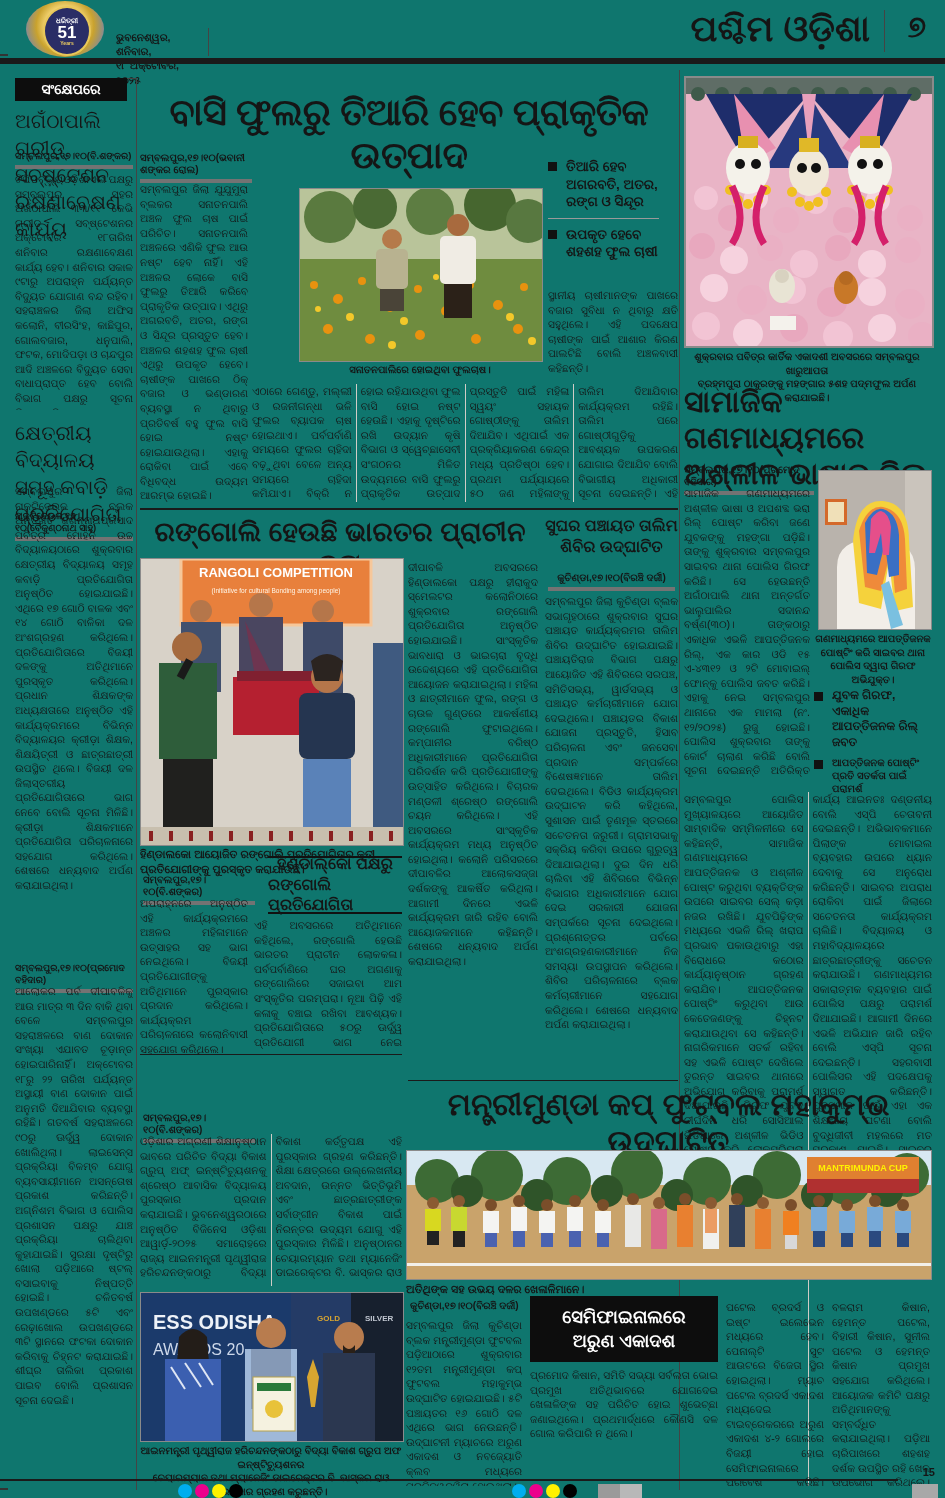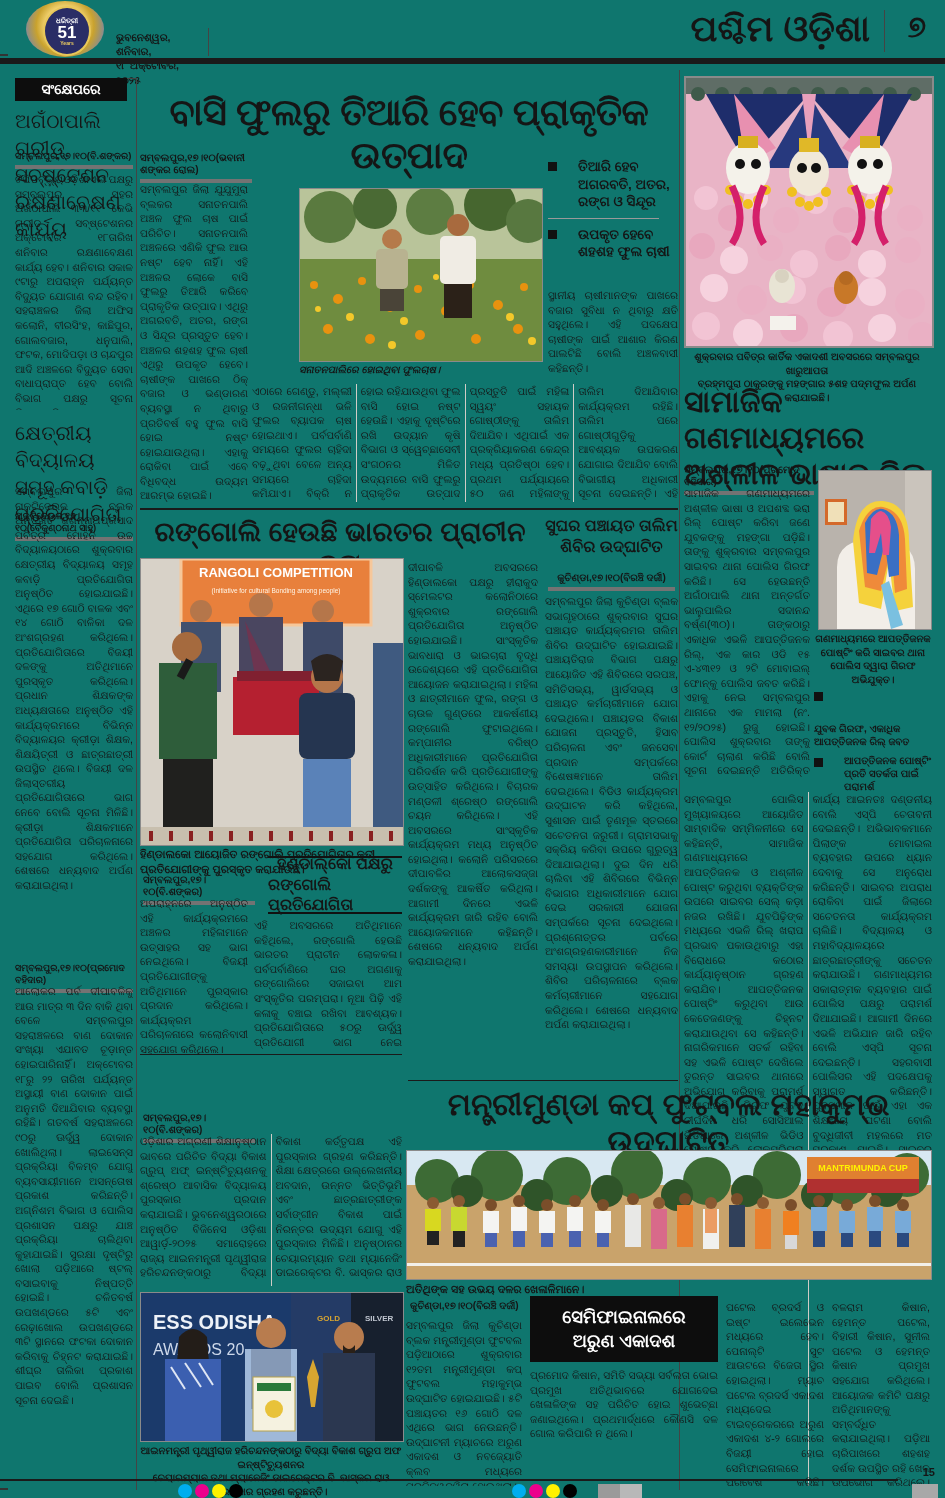--- a/index.html
+++ b/index.html
@@ -19,21 +19,21 @@
   .brief-head{font-size:20px;font-weight:400;line-height:1.35;}
   .byline{font-size:10px;font-weight:700;border-bottom:4px solid #737373;padding-bottom:3px;}
   .body-text{font-size:10.6px;line-height:14.6px;text-align:justify;overflow:hidden;}
   .cols2{column-count:2;column-gap:9px;column-rule:1px solid #cfccc6;}
   .cols4{column-count:4;column-gap:9px;column-rule:1px solid #cfccc6;}
   .caption{font-size:10px;font-weight:700;line-height:1.35;text-align:center;}
   .caption-l{font-size:11px;font-weight:700;line-height:1.35;}
   .black-box{background:#0d0d0d;color:#fff;display:flex;align-items:center;justify-content:center;
              font-weight:700;text-align:center;}
   .photo{border:1px solid #8a8a8a;background:#ddd;overflow:hidden;}
-  .bullet-row{display:flex;gap:21px;font-size:13.5px;font-weight:700;line-height:1.3;}
+  .bullet-row{display:flex;gap:9px;font-size:13.5px;font-weight:700;line-height:1.3;}
   .bullet-sq{width:9px;height:9px;background:#111;margin-top:4px;flex:0 0 auto;}
   .bullet-div{height:1px;background:#999;margin:7px 0 7px 0;width:85%;}
   svg text{font-family:"Liberation Sans",sans-serif;}
 </style>
 </head>
 <body>
 
 <div id="paper">
 
   <div class="abs" style="left:0;top:0;width:945px;height:58px;">
@@ -134,21 +134,21 @@
         <rect x="80" y="100" width="24" height="22" fill="#4a4438"></rect>
       </g>
 
       <g>
         <circle cx="158" cy="36" r="11" fill="#a86a3e"></circle>
         <rect x="140" y="47" width="36" height="48" rx="5" fill="#f0ece4"></rect>
         <rect x="144" y="95" width="28" height="34" fill="#2b2118"></rect>
       </g>
     </svg>
   </div>
-  <div class="abs caption" style="left:299px;top:363px;width:242px;text-align:left;font-style:italic;">ସନାତନପାଲିରେ ହୋଇଥିବା ଫୁଲଚାଷ।</div>
+  <div class="abs caption" style="left:299px;top:363px;width:242px;text-align:center;">ସନାତନପାଲିରେ ହୋଇଥିବା ଫୁଲଚାଷ।</div>
 
   <div class="abs body-text" style="left:140px;top:182px;width:108px;height:322px;">ସମ୍ବଲପୁର ଜିଲା ଯୁଯୁମୁରା ବ୍ଲକର ସନାତନପାଲି ଅଞ୍ଚଳ ଫୁଲ ଚାଷ ପାଇଁ ପରିଚିତ। ସନାତନପାଲି ଅଞ୍ଚଳରେ ଏଣିକି ଫୁଲ ଆଉ ନଷ୍ଟ ହେବ ନାହିଁ। ଏହି ଅଞ୍ଚଳର ଲୋକେ ବାସି ଫୁଲରୁ ତିଆରି କରିବେ ପ୍ରାକୃତିକ ଉତ୍ପାଦ। ଏଥିରୁ ଅଗରବତି, ଅତର, ରଙ୍ଗ ଓ ସିନ୍ଦୂର ପ୍ରସ୍ତୁତ ହେବ। ଅଞ୍ଚଳର ଶହଶହ ଫୁଲ ଚାଷୀ ଏଥିରୁ ଉପକୃତ ହେବେ। ଚାଷୀଙ୍କ ପାଖରେ ଠିକ୍ ବଜାର ଓ ଭଣ୍ଡାରଣ ବ୍ୟବସ୍ଥା ନ ଥିବାରୁ ପ୍ରତିବର୍ଷ ବହୁ ଫୁଲ ବାସି ହୋଇ ନଷ୍ଟ ହୋଇଯାଉଥିଲା। ଏହାକୁ ରୋକିବା ପାଇଁ ଏବେ ବିଧିବଦ୍ଧ ଉଦ୍ୟମ ଆରମ୍ଭ ହୋଇଛି।</div>
   <div class="abs body-text" style="left:548px;top:288px;width:130px;height:92px;">ସ୍ଥାନୀୟ ଚାଷୀମାନଙ୍କ ପାଖରେ ବଜାର ସୁବିଧା ନ ଥିବାରୁ କ୍ଷତି ସହୁଥିଲେ। ଏହି ପଦକ୍ଷେପ ଚାଷୀଙ୍କ ପାଇଁ ଆଶାର କିରଣ ପାଲଟିଛି ବୋଲି ଅଞ୍ଚଳବାସୀ କହିଛନ୍ତି।</div>
   <div class="abs body-text cols4" style="left:252px;top:384px;width:426px;height:118px;">ଏଠାରେ ଗେଣ୍ଡୁ, ମଲ୍ଲୀ ଓ ରଜନୀଗନ୍ଧା ଭଳି ଫୁଲର ବ୍ୟାପକ ଚାଷ ହୋଇଥାଏ। ପର୍ବପର୍ବାଣି ସମୟରେ ଫୁଲର ଚାହିଦା ବଢ଼ୁଥିବା ବେଳେ ଅନ୍ୟ ସମୟରେ ଚାହିଦା କମିଯାଏ। ବିକ୍ରି ନ ହୋଇ ରହିଯାଉଥିବା ଫୁଲ ବାସି ହୋଇ ନଷ୍ଟ ହେଉଛି। ଏହାକୁ ଦୃଷ୍ଟିରେ ରଖି ଉଦ୍ୟାନ କୃଷି ବିଭାଗ ଓ ସ୍ୱେଚ୍ଛାସେବୀ ସଂଗଠନର ମିଳିତ ଉଦ୍ୟମରେ ବାସି ଫୁଲରୁ ପ୍ରାକୃତିକ ଉତ୍ପାଦ ପ୍ରସ୍ତୁତି ପାଇଁ ମହିଳା ସ୍ୱୟଂ ସହାୟକ ଗୋଷ୍ଠୀଙ୍କୁ ତାଲିମ ଦିଆଯିବ। ଏଥିପାଇଁ ଏକ ପ୍ରକ୍ରିୟାକରଣ କେନ୍ଦ୍ର ମଧ୍ୟ ପ୍ରତିଷ୍ଠା ହେବ। ପ୍ରଥମ ପର୍ଯ୍ୟାୟରେ ୫୦ ଜଣ ମହିଳାଙ୍କୁ ତାଲିମ ଦିଆଯିବାର କାର୍ଯ୍ୟକ୍ରମ ରହିଛି। ତାଲିମ ପରେ ଗୋଷ୍ଠୀଗୁଡ଼ିକୁ ଆବଶ୍ୟକ ଉପକରଣ ଯୋଗାଇ ଦିଆଯିବ ବୋଲି ବିଭାଗୀୟ ଅଧିକାରୀ ସୂଚନା ଦେଇଛନ୍ତି। ଏହି ଉଦ୍ୟମ ଫଳରେ ଚାଷୀଙ୍କ ଆୟ ବୃଦ୍ଧି ସହ ଗ୍ରାମାଞ୍ଚଳରେ ରୋଜଗାରର ନୂଆ ବାଟ ଫିଟିବ ବୋଲି ଆଶା କରାଯାଉଛି।</div>
 
   <div class="abs hrule" style="left:140px;top:508px;width:538px;background:#1a1a1a;height:2px;"></div>
 
   <div class="abs head-md" style="left:140px;top:516px;width:400px;">ରଙ୍ଗୋଲି ହେଉଛି ଭାରତର ପ୍ରାଚୀନ କଳା</div>
 
   <div class="abs photo" style="left:140px;top:558px;width:262px;height:286px;">
@@ -351,21 +351,21 @@
       <path d="M46 52 q8 -16 18 -14 q14 4 16 26 l0 40 -10 2 -4 -34 -8 32 -10 -2z" fill="#3a6fc4"></path>
       <path d="M52 48 q6 -8 10 -8 q8 2 10 16 l-2 28 -6 0 -2 -22 -6 20 -6 0z" fill="#e54f8a"></path>
       <path d="M70 110 l14 44 -12 4 -10 -44z" fill="#7ac0e0"></path>
     </svg>
   </div>
   <div class="abs caption" style="left:814px;top:632px;width:118px;">ଗଣମାଧ୍ୟମରେ ଆପତ୍ତିଜନକ ପୋଷ୍ଟିଂ କରି ସାଇବର ଥାନା ପୋଲିସ ଦ୍ୱାରା ଗିରଫ ଅଭିଯୁକ୍ତ।</div>
 
   <div class="abs body-text" style="left:684px;top:486px;width:126px;height:294px;">ସାମାଜିକ ଗଣମାଧ୍ୟମରେ ଅଶ୍ଳୀଳ ଭାଷା ଓ ଅପଶବ୍ଦ ଭରା ରିଲ୍ ପୋଷ୍ଟ କରିବା ଜଣେ ଯୁବକଙ୍କୁ ମହଙ୍ଗା ପଡ଼ିଛି। ତାଙ୍କୁ ଶୁକ୍ରବାର ସମ୍ବଲପୁର ସାଇବର ଥାନା ପୋଲିସ ଗିରଫ କରିଛି। ସେ ହେଉଛନ୍ତି ଅଗଁଠାପାଲି ଥାନା ଅନ୍ତର୍ଗତ ଭାଲୁପାଲିର ସଦାନନ୍ଦ ବର୍ଷ୍ଣ(୩୦)। ତାଙ୍କଠାରୁ ଏକାଧିକ ଏଭଳି ଆପତ୍ତିଜନକ ରିଲ୍, ଏକ କାର ଓଡି ୧୫ ଏ-୪୩୧୨ ଓ ୨ଟି ମୋବାଇଲ୍ ଫୋନ୍‌କୁ ପୋଲିସ ଜବତ କରିଛି। ଏହାକୁ ନେଇ ସମ୍ବଲପୁର ଥାନାରେ ଏକ ମାମଲା (ନଂ. ୧୨/୨୦୨୫) ରୁଜୁ ହୋଇଛି। ପୋଲିସ ଶୁକ୍ରବାର ତାଙ୍କୁ କୋର୍ଟ ଚାଲାଣ କରିଛି ବୋଲି ସୂଚନା ଦେଇଛନ୍ତି ଅତିରିକ୍ତ ଆରକ୍ଷୀ ଅଧୀକ୍ଷକ(ଏସ୍‌ପି) ଅଜୟ ମିଶ୍ର।</div>
 
   <div class="abs" style="left:814px;top:688px;width:118px;">
-    <div class="bullet-row" style="font-size:10px;flex-direction:column;">
+    <div class="bullet-row" style="font-size:12px;">
       <span class="bullet-sq"></span>
       <span>ଯୁବକ ଗିରଫ, ଏକାଧିକ ଆପତ୍ତିଜନକ ରିଲ୍ ଜବତ</span>
     </div>
     <div style="height:6px;"></div>
     <div class="bullet-row" style="font-size:10px;">
       <span class="bullet-sq"></span>
       <span>ଆପତ୍ତିଜନକ ପୋଷ୍ଟିଂ ପ୍ରତି ସତର୍କତା ପାଇଁ ପରାମର୍ଶ</span>
     </div>
   </div>
 

